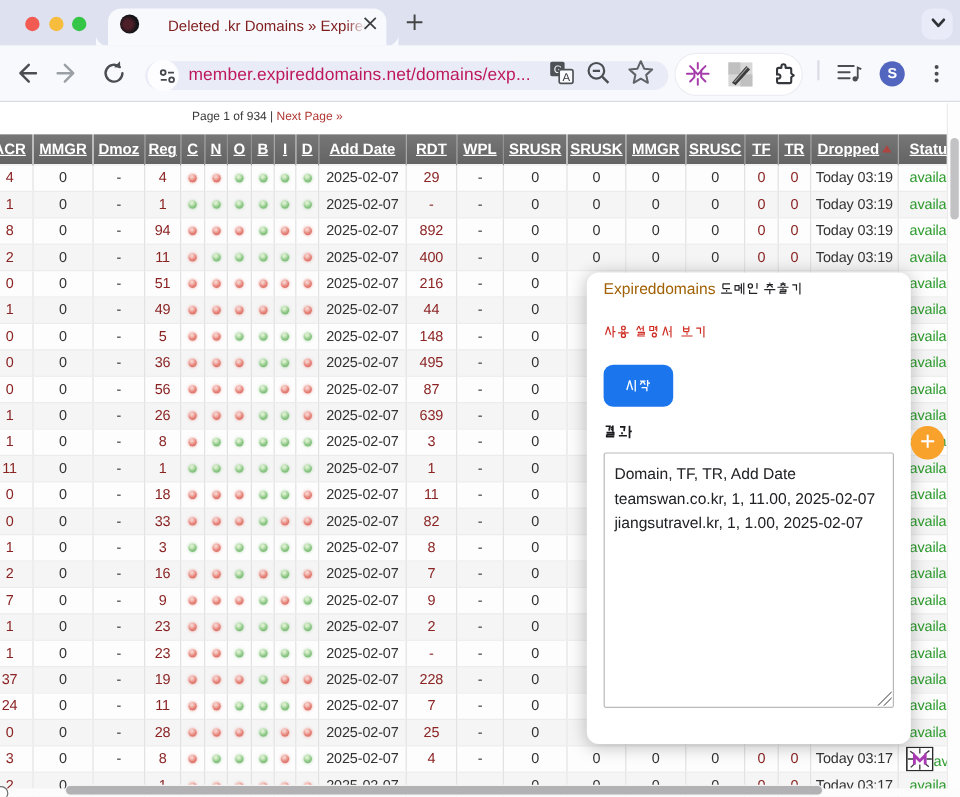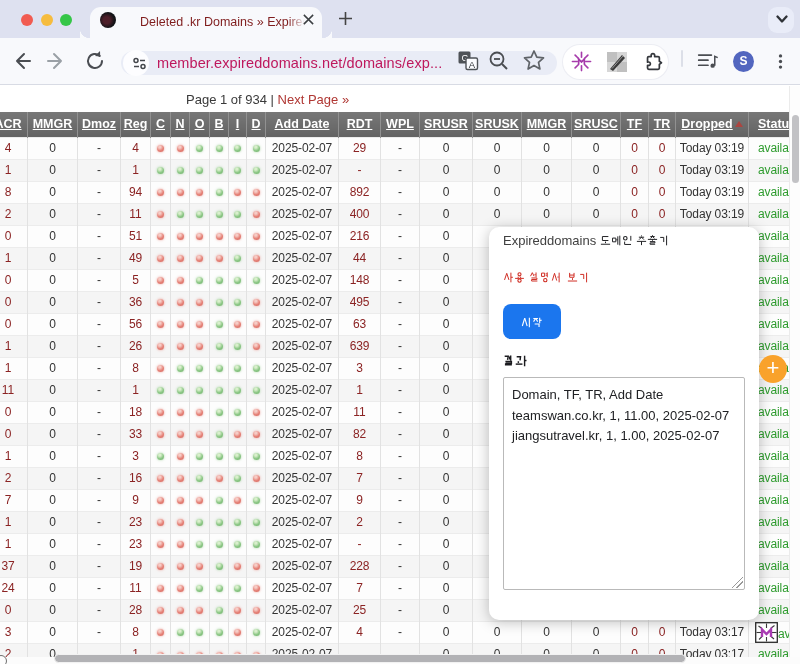--- a/index.html
+++ b/index.html
@@ -20,21 +20,21 @@
 
 .toolbar { position:absolute; left:0; top:38px; width:800px; height:47px; background:#f8f9fc; border-bottom:1px solid #d8dbe4; }
 .navic { position:absolute; top:9px; }
 .urlbar { position:absolute; left:121px; top:13px; width:436px; height:24px; background:#e9ecf6; border-radius:12px; }
 .urltxt { position:absolute; left:36px; top:3.5px; font-size:14.5px; color:#be185d; letter-spacing:0.1px; white-space:nowrap; }
 .extpill { position:absolute; left:563px; top:7px; width:105px; height:34px; background:#fff; border-radius:17px; box-shadow:0 0 0 1px #ecedf3; }
 .avatar { position:absolute; left:733px; top:13px; width:21px; height:21px; border-radius:50%; background:#5266bf; color:#fff; font-size:12px; font-weight:bold; text-align:center; line-height:21px; }
 
 
 .content { position:absolute; left:0; top:86px; width:800px; height:578px; background:#fff; }
-.pageline { position:absolute; left:186px; top:6px; font-size:13px; color:#3a3a3a; }
+.pageline { position:absolute; left:160px; top:6px; font-size:10px; color:#3a3a3a; }
 .pageline .np { color:#b03733; }
 
 .tblwrap { position:absolute; left:-12px; top:26px; width:830px; }
 .tbl { border-collapse:collapse; table-layout:fixed; width:828px; font-size:12px; letter-spacing:-0.1px; }
 .tbl td, .tbl th { height:22px; text-align:center; vertical-align:middle; padding:0; border-left:1px solid #e2e2e2; overflow:hidden; white-space:nowrap; }
 .tbl td { border-top:1px solid #ececec; }
 .tbl tr.hdr th { height:25px; background:linear-gradient(#777,#636363); border-left:1px solid #919191; color:#fff; font-weight:bold; font-size:12.5px; letter-spacing:0; }
 .hl { text-decoration:underline; }
 tr.odd td { background:#fdfdfd; }
 tr.even td { background:#f5f5f5; }
@@ -43,21 +43,21 @@
 td.grn { color:#2d9b2d; text-align:left; padding-left:9px; }
 .tbl th:last-child { text-align:left; padding-left:9px; }
 .ball { display:inline-block; width:7px; height:7px; border-radius:50%; vertical-align:middle; }
 .dr { background:radial-gradient(circle at 40% 30%, #f6ccc6 0 15%, #e58177 55%, #d4685e 100%); box-shadow:0 0 2.5px rgba(228,130,120,.75); }
 .dg { background:radial-gradient(circle at 40% 30%, #d9efcc 0 15%, #8cc786 55%, #6fb069 100%); box-shadow:0 0 2.5px rgba(140,199,134,.75); }
 .sortup { display:inline-block; margin-left:2px; width:0; height:0; border-left:4.5px solid transparent; border-right:4.5px solid transparent; border-bottom:6.5px solid #ac4540; vertical-align:1px; }
 .bimg { display:inline-block; margin-left:-3px; white-space:nowrap; }
 
 
 .popup { position:absolute; left:489px; top:227px; width:270px; height:393px; background:#fff; border-radius:10px; box-shadow:0 2px 14px rgba(0,0,0,.25); }
-.ptitle { position:absolute; left:14px; top:6px; font-size:13px; color:#404040; }
+.ptitle { position:absolute; left:14px; top:6px; font-size:13px; color:#a16207; }
 .plink { position:absolute; left:14px; top:41px; }
 .pbtn { position:absolute; left:14px; top:77px; width:58px; height:35px; background:#1b76ee; border-radius:8px; text-align:center; line-height:35px; }
 .plabel { position:absolute; left:14px; top:125px; }
 .parea { position:absolute; left:14px; top:150px; width:242px; height:213px; border:1px solid #b9b9b9; border-radius:2px; background:#fff; font-size:13px; color:#202124; padding:7px 8px 5px 8px; line-height:20.5px; }
 .resz { position:absolute; right:1px; bottom:1px; width:12px; height:12px; background:
   linear-gradient(135deg, transparent 0 50%, #999 50% 56%, transparent 56% 70%, #999 70% 76%, transparent 76%); }
 
 
 .plusbtn { position:absolute; left:759px; top:355px; width:28px; height:28px; border-radius:50%; background:#f9a22b; color:#fff; font-size:22px; line-height:26px; text-align:center; font-weight:400; }
 
@@ -408,21 +408,21 @@
               <td class="blk">0</td>
               <td class="blk">-</td>
               <td class="red">56</td>
               <td class="dc"><span class="ball dr"></span></td>
               <td class="dc"><span class="ball dr"></span></td>
               <td class="dc"><span class="ball dr"></span></td>
               <td class="dc"><span class="ball dg"></span></td>
               <td class="dc"><span class="ball dr"></span></td>
               <td class="dc"><span class="ball dr"></span></td>
               <td class="blk">2025-02-07</td>
-              <td class="red">63</td>
+              <td class="red">87</td>
               <td class="blk">-</td>
               <td class="blk">0</td>
               <td class="blk">0</td>
               <td class="blk">0</td>
               <td class="blk">0</td>
               <td class="red">0</td>
               <td class="red">0</td>
               <td class="blk">Today 03:19</td>
               <td class="grn">available</td>
             </tr>

